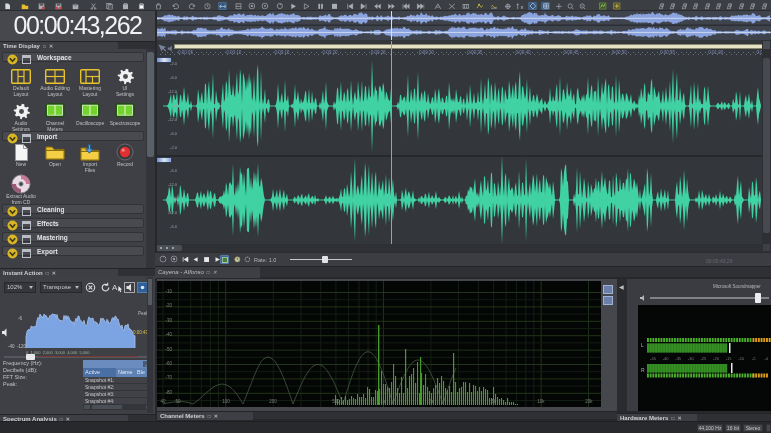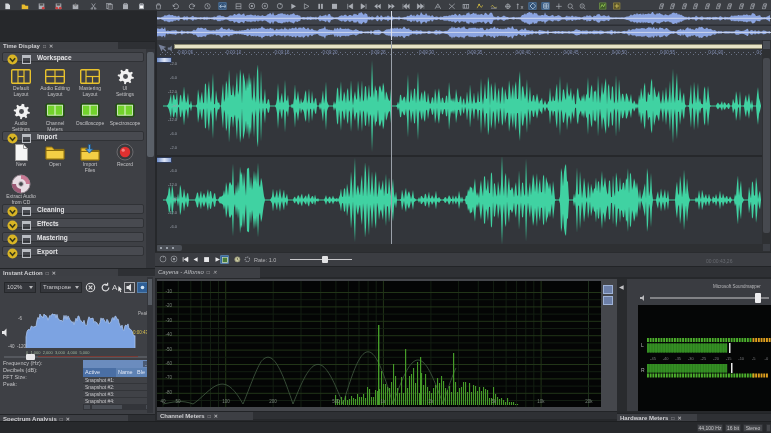--- a/index.html
+++ b/index.html
@@ -352,20 +352,21 @@
         </svg>
       </div>
       <div class="ti" style="left:758.6px;top:1px">
         <svg width="9" height="9">
           <path d="M3.5 1 h4 l-2 7 h-4z" fill="none" stroke="#a9adb4"></path>
           <path d="M4.2 3 h2.6 M3.8 5 h2.6" stroke="#a9adb4"></path>
         </svg>
       </div>
     </div>
 
+<div id="time">00:00:43,262</div>
 <div class="tabbar" style="left:0px;top:41px;width:155px">
       <div class="tab" style="width:118px"><span>Time Display</span><span class="mini">□</span><span class="mini">✕</span></div>
     </div>
 <div id="lpanel"></div>
 <div id="lscroll"></div>
     <div id="lthumb"></div>
 <div class="sechdr" style="top:52px">
       <svg width="11" height="11" style="margin:1px 3px 0 4px">
         <circle cx="5.5" cy="5.5" r="5" fill="#d9b525"></circle>
         <path d="M2.8 4.2 L5.5 7.2 L8.2 4.2" stroke="#3a3a1a" stroke-width="1.6" fill="none"></path>

